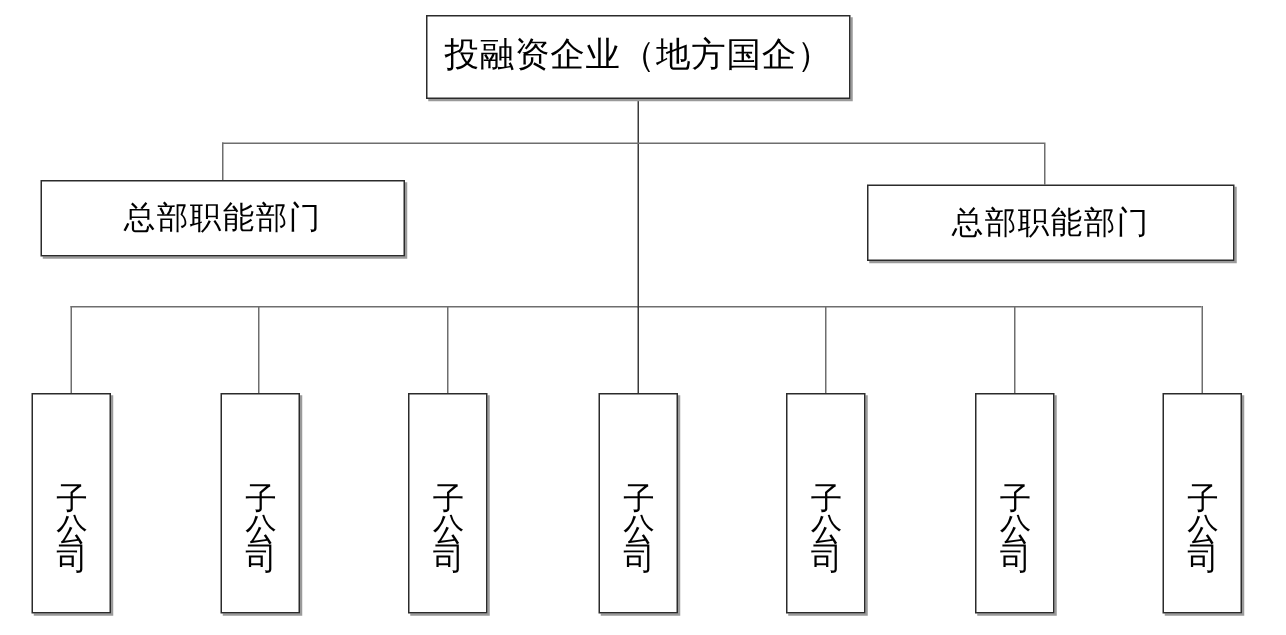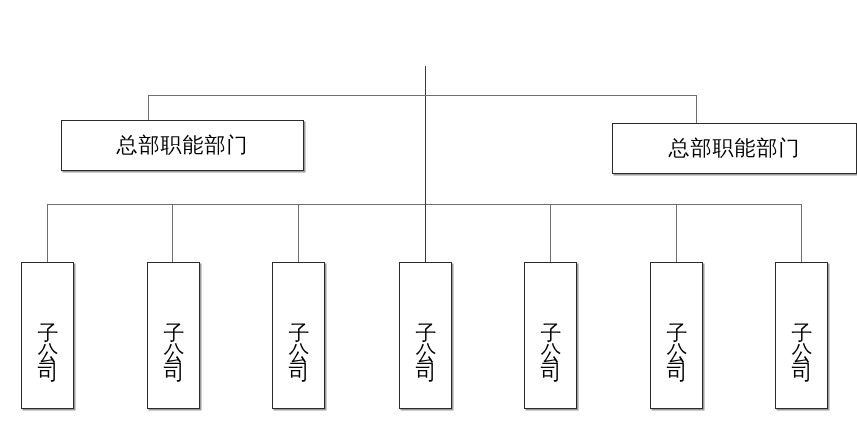--- a/index.html
+++ b/index.html
@@ -54,21 +54,20 @@
     height: 56px;
   }
   .node-root .node-label {
     font-size: 23px;
     letter-spacing: 0.5px;
   }
 
   
   .node-dept {
     height: 51px;
-    margin-left: 34px;
   }
   .node-dept .node-label {
     font-size: 21px;
     letter-spacing: 1px;
   }
   .dept-left  { left: 27px;  top: 120px; width: 243px; }
   .dept-right { left: 578px; top: 123px; width: 245px; }
 
   
   .node-sub {
@@ -103,20 +102,23 @@
   <div class="line h" style="left:47px; top:204px; width:754px;"></div>
 
   <div class="line v" style="left:47px;  top:204px; height:59px;"></div>
   <div class="line v" style="left:172px; top:204px; height:59px;"></div>
   <div class="line v" style="left:298px; top:204px; height:59px;"></div>
   <div class="line v dark" style="left:425px; top:204px; height:59px;"></div>
   <div class="line v" style="left:550px; top:204px; height:59px;"></div>
   <div class="line v" style="left:676px; top:204px; height:59px;"></div>
   <div class="line v" style="left:801px; top:204px; height:59px;"></div>
 
+  <div class="node node-root">
+    <span class="node-label">投融资企业（地方国企）</span>
+  </div>
 
   <div class="node node-dept dept-left">
     <span class="node-label">总部职能部门</span>
   </div>
   <div class="node node-dept dept-right">
     <span class="node-label">总部职能部门</span>
   </div>
 
   <div class="node node-sub" style="left:21px;">
     <span class="node-label">子公司</span>

